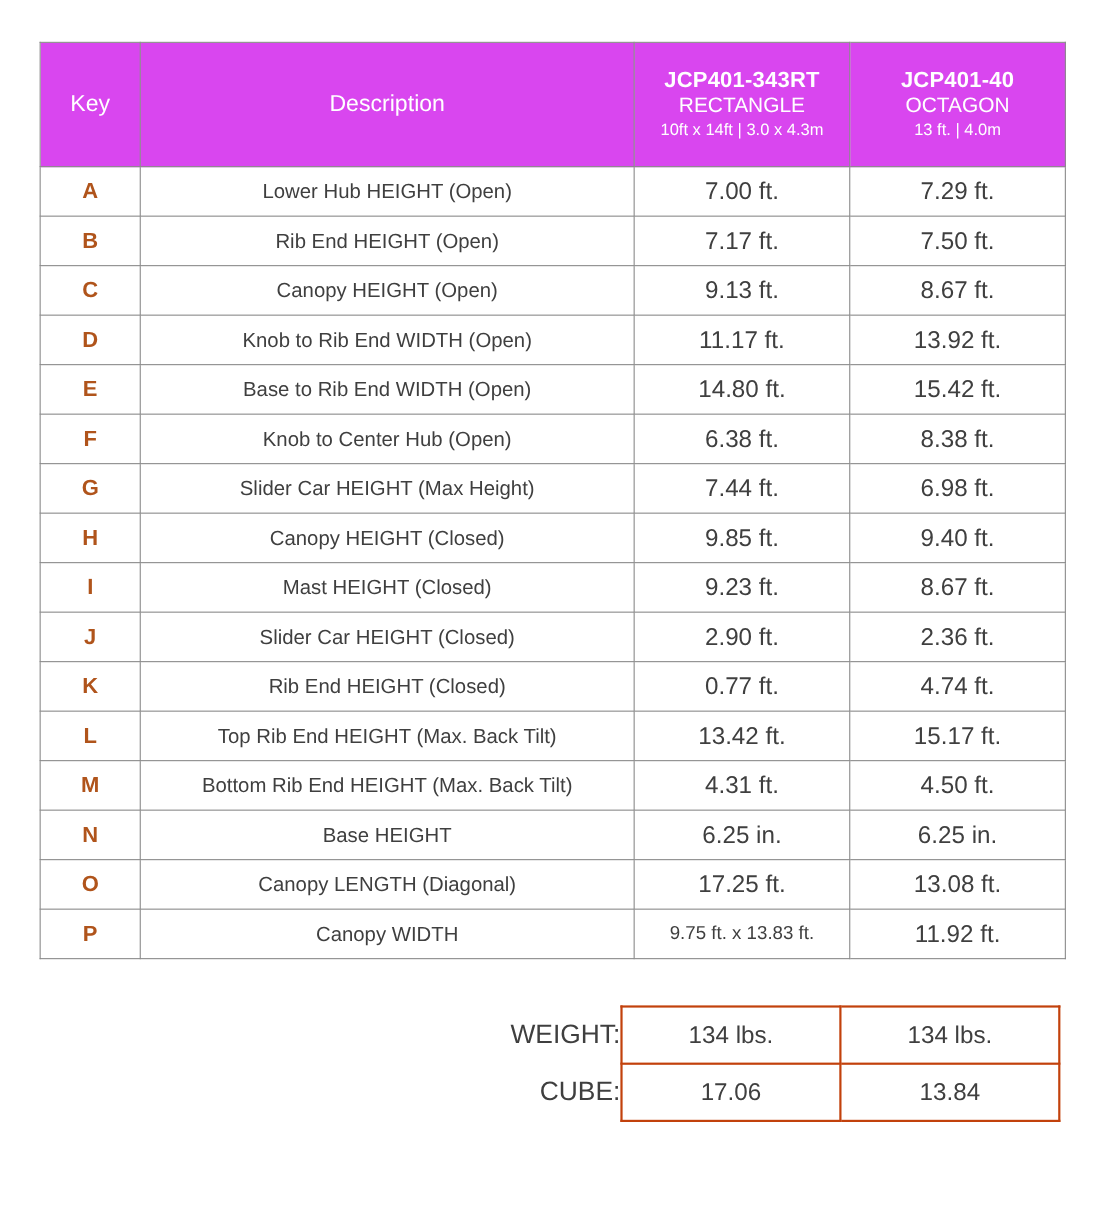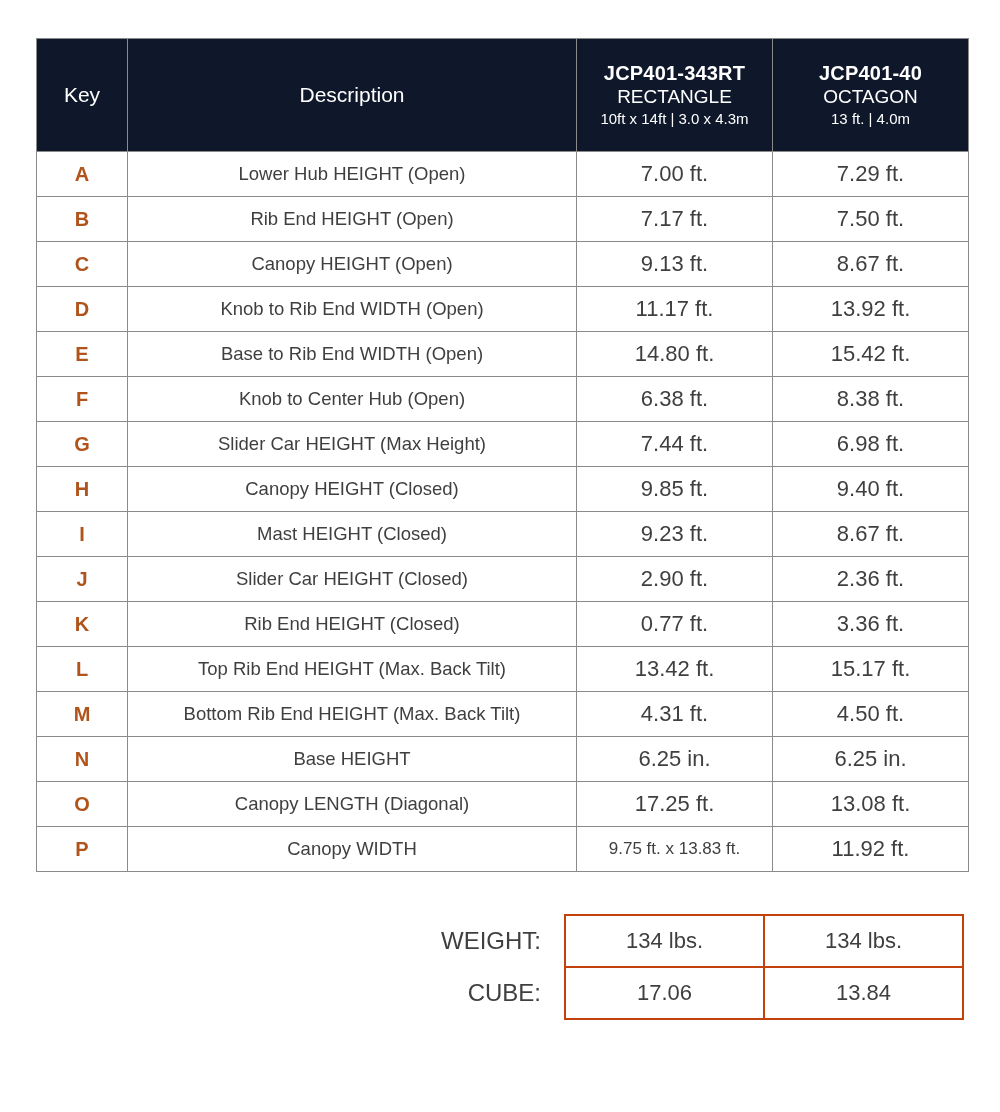--- a/index.html
+++ b/index.html
@@ -27,21 +27,21 @@
     width: 928px;
     table-layout: fixed;
   }
   table.spec th, table.spec td {
     border: 1px solid #8a8a8a;
     padding: 0;
   }
 
   
   thead th {
-    background: #0f172a;
+    background: #d946ef;
     color: #ffffff;
     font-weight: normal;
     vertical-align: middle;
     text-align: center;
     height: 112px;
   }
   .th-key { width: 90px; font-size: 21px; }
   .th-desc { width: 448px; font-size: 21px; }
   .th-model { width: 195px; }
 
@@ -102,21 +102,21 @@
     border: 2px solid #c2410c;
     height: 48px;
     text-align: center;
     font-size: 22px;
     color: #3f3f3f;
     width: 195px;
   }
   table.summary td.label {
     border: none;
     text-align: right;
-    padding-right: 23px;
+    padding-right: 0;
     width: 160px;
     font-size: 24px;
     color: #3f3f3f;
   }
 </style>
 </head>
 <body>
 
 <div class="page">
 
@@ -195,21 +195,21 @@
       <tr>
         <td class="key">J</td>
         <td class="desc">Slider Car HEIGHT (Closed)</td>
         <td class="val">2.90 ft.</td>
         <td class="val">2.36 ft.</td>
       </tr>
       <tr>
         <td class="key">K</td>
         <td class="desc">Rib End HEIGHT (Closed)</td>
         <td class="val">0.77 ft.</td>
-        <td class="val">3.36 ft.</td>
+        <td class="val">4.74 ft.</td>
       </tr>
       <tr>
         <td class="key">L</td>
         <td class="desc">Top Rib End HEIGHT (Max. Back Tilt)</td>
         <td class="val">13.42 ft.</td>
         <td class="val">15.17 ft.</td>
       </tr>
       <tr>
         <td class="key">M</td>
         <td class="desc">Bottom Rib End HEIGHT (Max. Back Tilt)</td>

